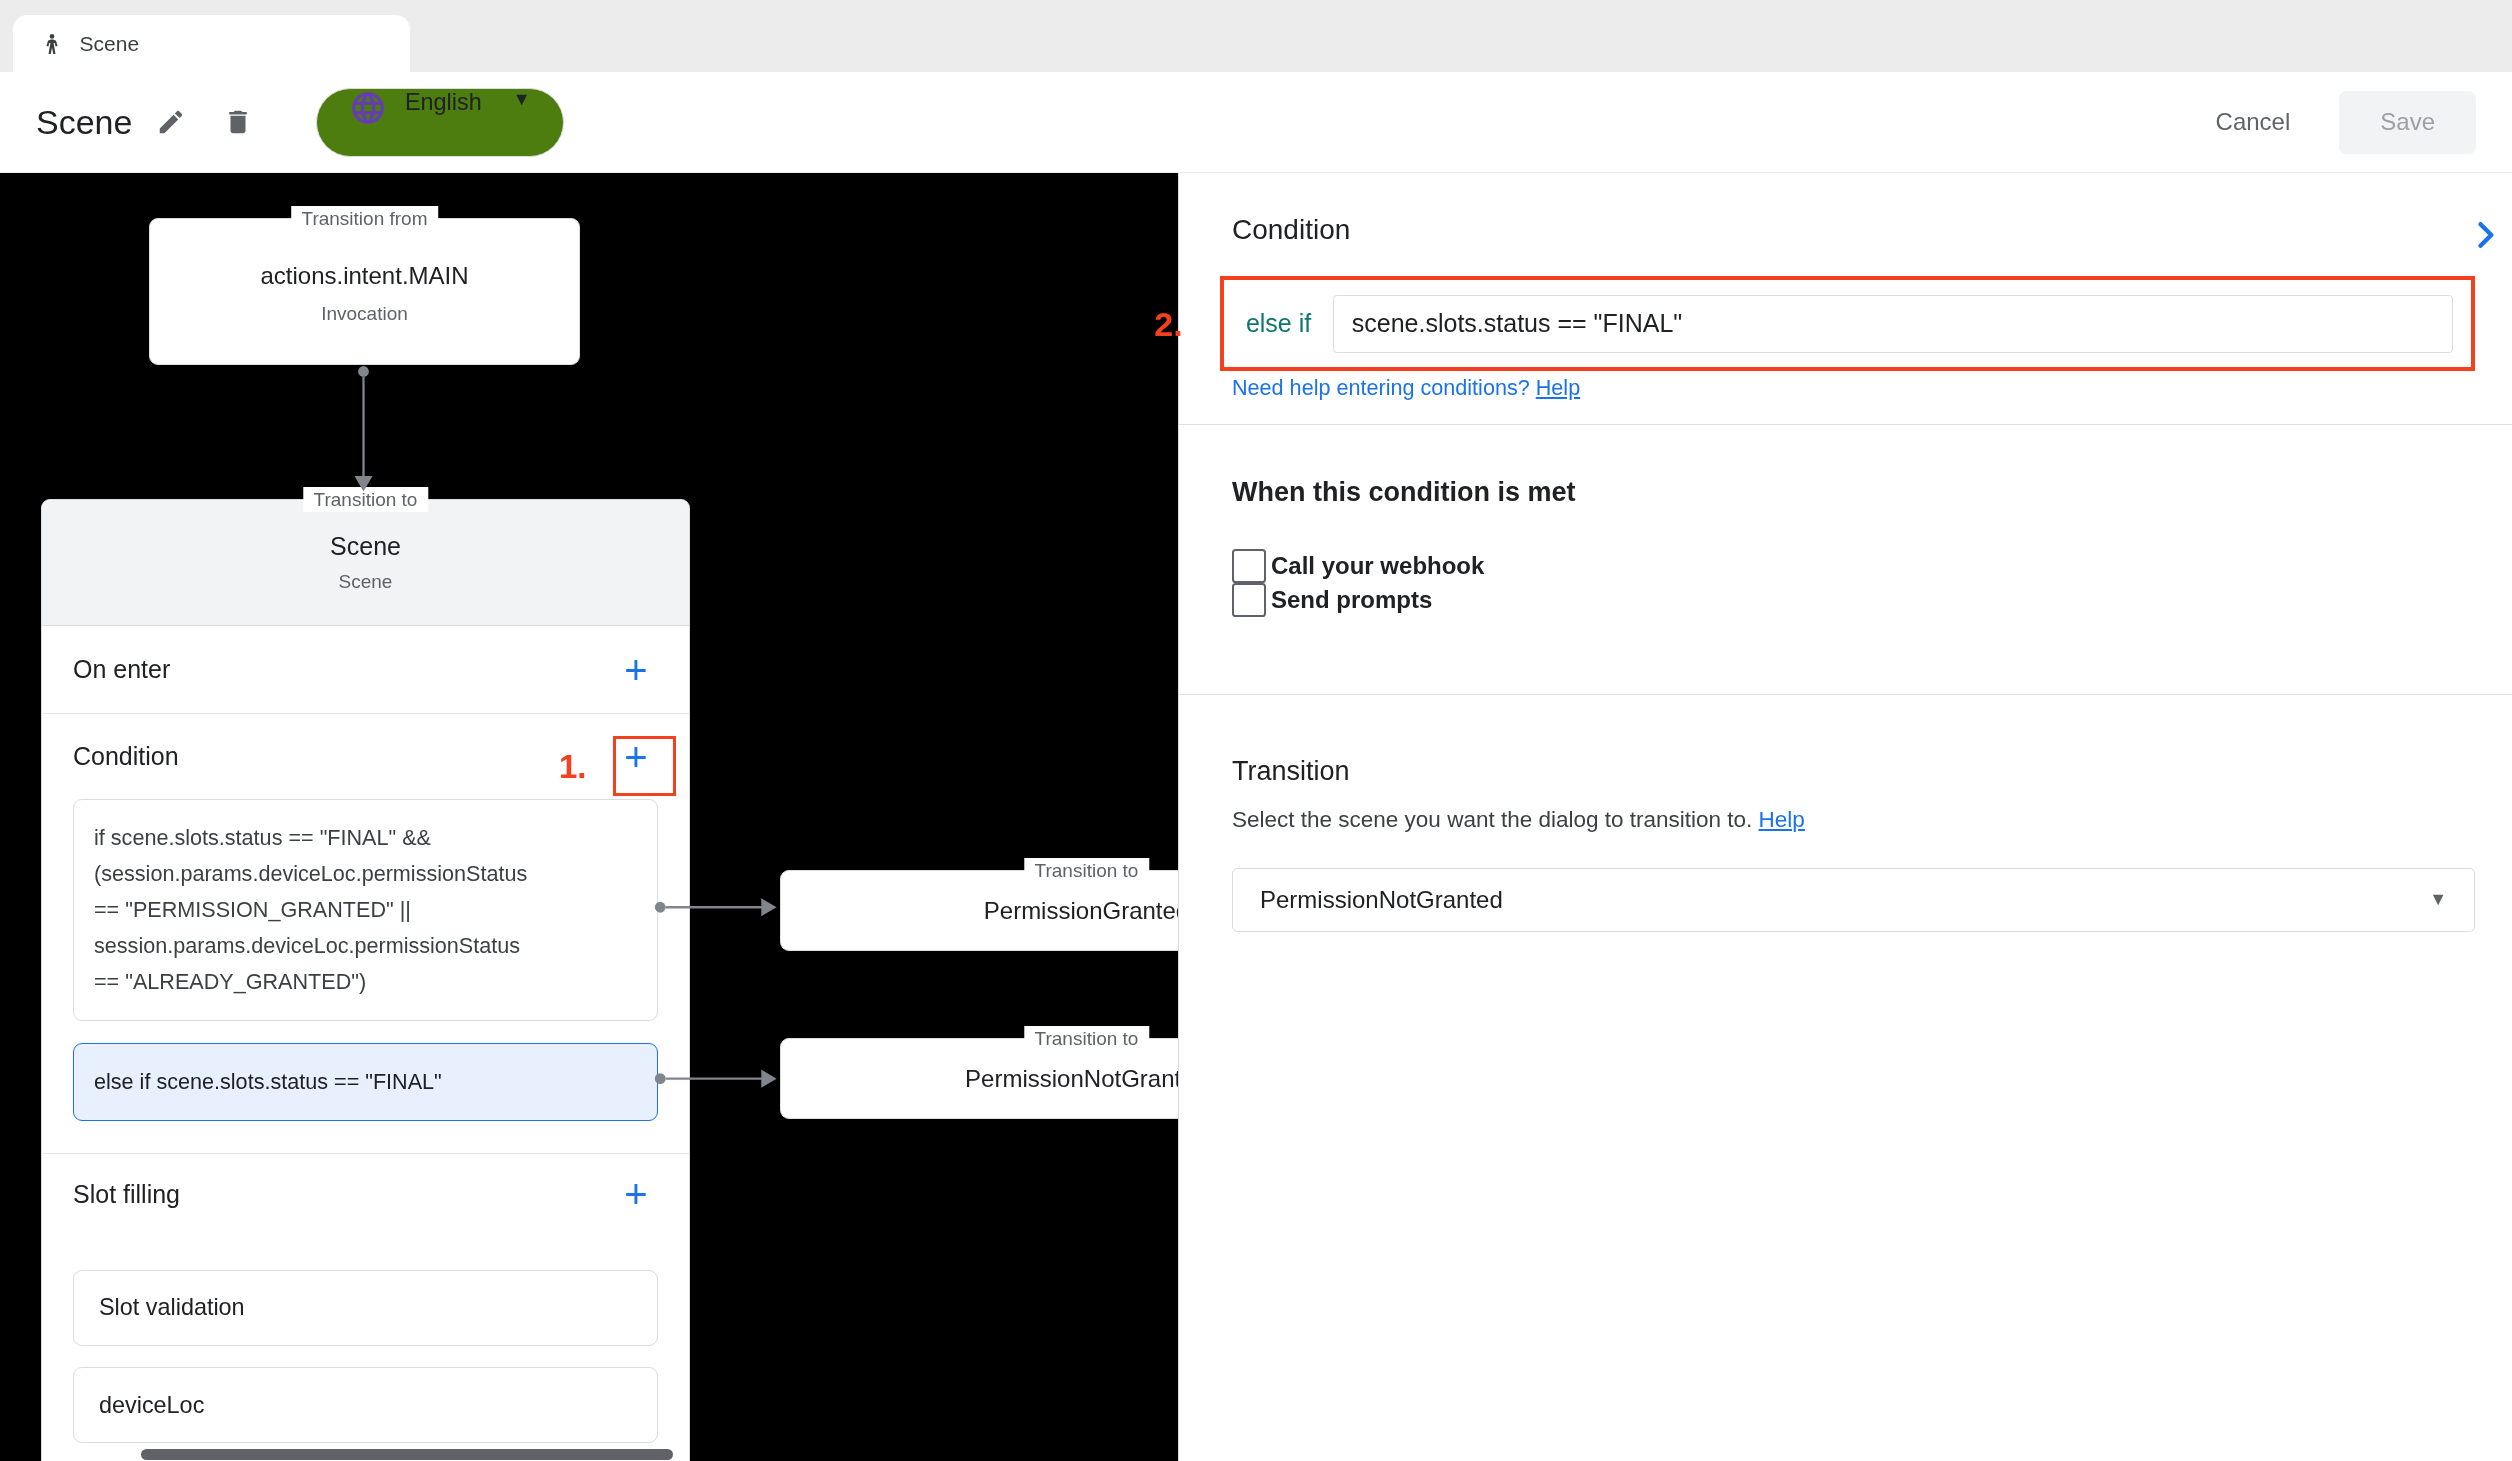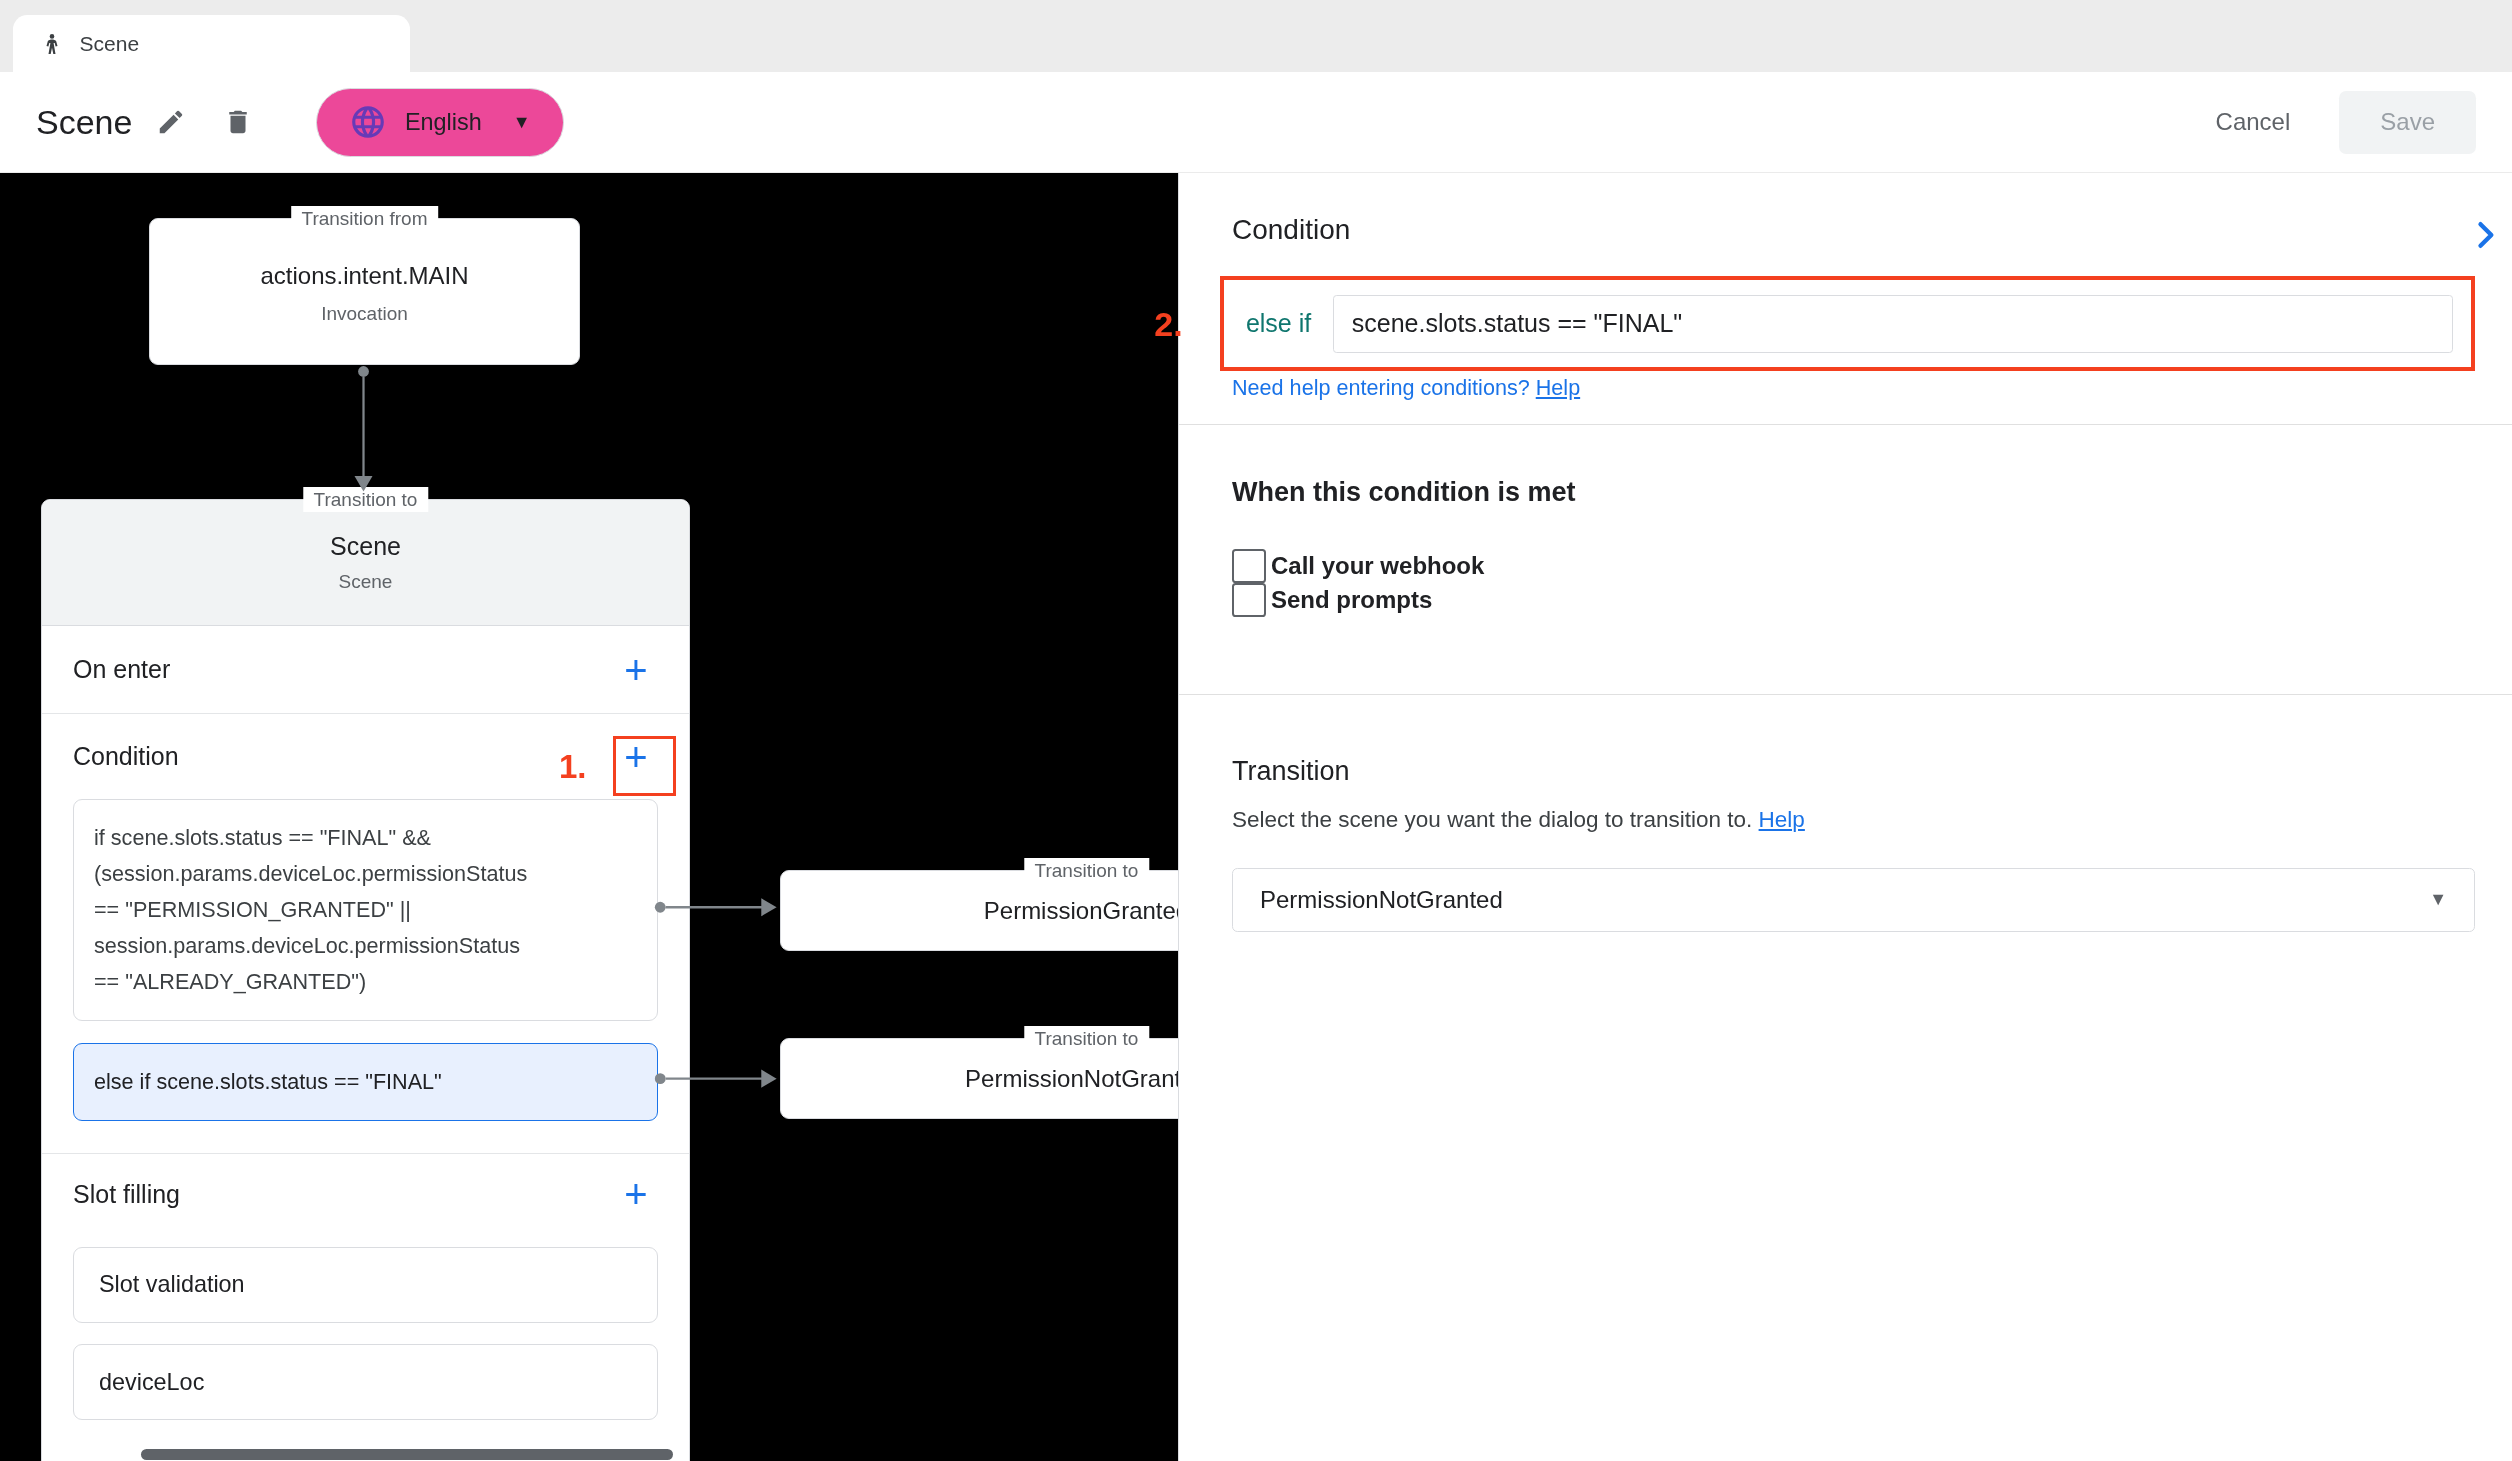--- a/index.html
+++ b/index.html
@@ -11,21 +11,21 @@
   .tab { position:absolute; left:12.6px; bottom:0; width:397px; height:57px; background:#fff;
          border-radius:14.4px 14.4px 0 0; display:flex; align-items:center; padding-left:27px; gap:16px; cursor:pointer; }
   .tab svg { width:24px; height:24px; fill:#3c4043; flex:none; }
   .tab-label { font-size:21px; color:#3c4043; }
 
   
   .header { height:101px; background:#fff; display:flex; align-items:center; padding:0 36px; border-bottom:0.9px solid #ebebeb; }
   .header-title { font-size:34px; font-weight:400; color:#202124; }
   .icon-btn { width:56px; height:56px; display:flex; align-items:center; justify-content:center; background:none; border:none; margin-left:10.8px; cursor:pointer; border-radius:50%; }
   .icon-btn svg { width:30px; height:30px; fill:#5f6368; }
-  .lang-pill { margin-left:50px; height:69px; border:0.9px solid #dadce0; border-radius:36px; display:flex; align-items:center; padding:0 32px; background:#ec4899; cursor:pointer; }
+  .lang-pill { margin-left:50px; height:69px; border:0.9px solid #dadce0; border-radius:36px; display:flex; align-items:flex-start; padding:0 32px; background:#4d7c0f; cursor:pointer; }
   .lang-pill svg { width:38px; height:38px; flex:none; }
   .lang-label { font-size:23.4px; color:#202124; margin-left:18px; }
   .lang-caret { margin-left:31px; color:#202124; font-size:18px; }
   .header-actions { margin-left:auto; display:flex; align-items:center; gap:40px; }
   .btn-cancel { font-size:24px; color:#5f6368; background:none; border:none; cursor:pointer; padding:12.6px 9px; }
   .btn-save { font-size:24px; color:#9aa0a6; background:#f1f3f4; border:none; border-radius:7.2px; padding:0 41px; height:63px; cursor:pointer; }
 
   
   .main { display:flex; height:1289px; }
   .canvas { position:relative; width:1178px; height:100%; overflow:hidden; flex:none; background:#000000; }
@@ -54,21 +54,21 @@
   .plus { color:#1a73e8; font-size:40px; font-weight:300; background:none; border:none;
           width:52px; height:52px; display:flex; align-items:center; justify-content:center; cursor:pointer; line-height:1; }
 
   .cond-card { margin:0 31px; border:0.9px solid #dadce0; border-radius:9px; padding:20px;
                font-size:21.6px; line-height:36px; color:#3c4043; background:#fff; white-space:pre-wrap; cursor:pointer; }
   .cond-card.selected { margin-top:21.6px; background:#e8f0fe; border:1.8px solid #1a73e8; color:#202124; }
   .sec-divider { border-bottom:0.9px solid #e4e6e8; margin-top:32px; }
 
   .slot-card { margin:0 31px 21.6px; border:0.9px solid #dadce0; border-radius:9px; height:76px;
                display:flex; align-items:center; padding:0 25px; font-size:23.4px; color:#202124; background:#fff; cursor:pointer; }
-  .slot-card.first { margin-top:12px; }
+  .slot-card.first { margin-top:35px; }
 
   .node-target { position:absolute; left:780px; width:613px; height:81px; display:flex; align-items:center;
                  justify-content:center; font-size:24px; color:#202124; cursor:pointer; }
   .node-target.t1 { top:697px; }
   .node-target.t2 { top:865px; }
 
   .flow-svg { position:absolute; left:0; top:0; z-index:3; pointer-events:none; }
 
   .anno-box1 { position:absolute; left:613px; top:563px; width:63px; height:60px; border:3.6px solid #f4401f; z-index:6; }
   .anno-label { position:absolute; color:#f4401f; font-size:33px; font-weight:bold; z-index:6; }

